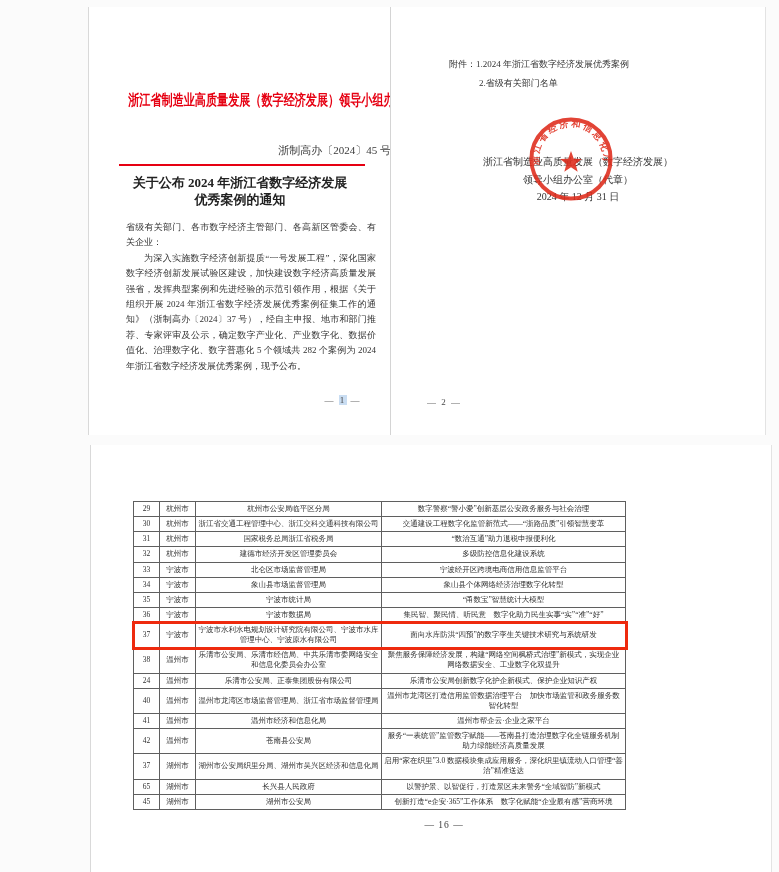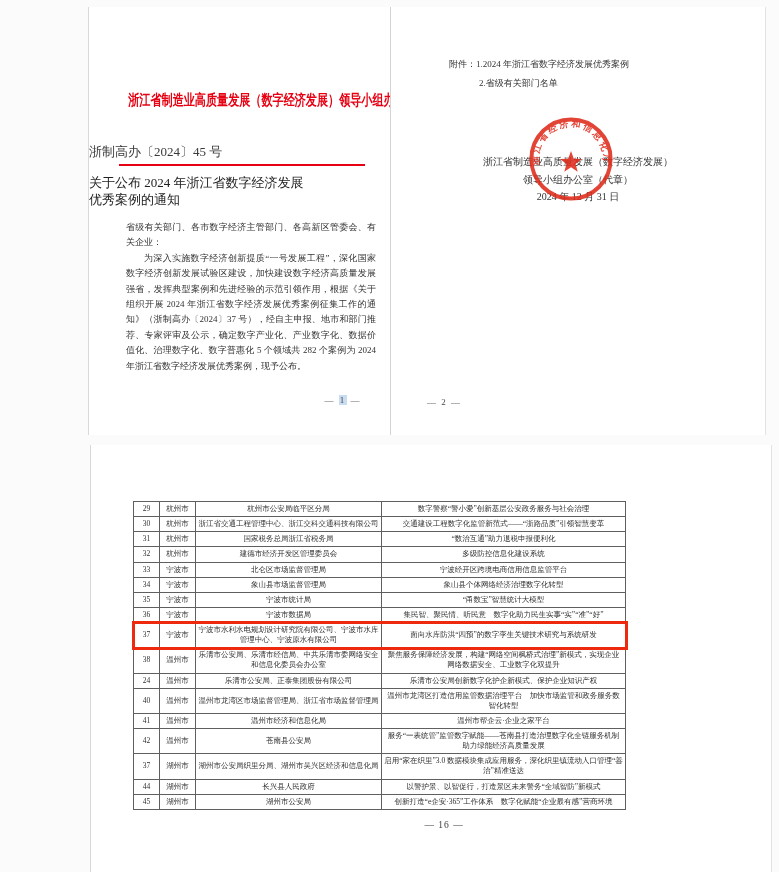--- a/index.html
+++ b/index.html
@@ -12,24 +12,24 @@
   }
   .sheet{position:absolute;background:#ffffff;}
   #sheet-p1{left:88px;top:7px;width:302px;height:428px;border-left:1px solid #d9d9d9;}
   #sheet-p2{left:390px;top:7px;width:374px;height:428px;border-left:1px solid #d4d4d4;border-right:1px solid #e3e3e3;}
   #sheet-p16{left:90px;top:445px;width:680px;height:427px;border-left:1px solid #d9d9d9;border-right:1px solid #e3e3e3;}
 
   
   .red-header{position:absolute;left:0;right:0;top:84px;text-align:center;
     color:var(--red);font-weight:bold;font-size:15px;white-space:nowrap;
     transform:scaleX(0.74);transform-origin:50% 50%;}
-  .doc-number{position:absolute;left:0;right:0;top:136px;text-align:left;font-size:13px;color:#3a3a3a;}
+  .doc-number{position:absolute;left:0;right:0;top:136px;text-align:right;font-size:11px;color:#3a3a3a;}
   .red-rule{position:absolute;left:30px;right:26px;top:157px;height:2px;background:var(--red);}
-  .notice-title{position:absolute;left:0;right:0;top:167px;text-align:left;
-    font-weight:normal;font-size:13px;line-height:17px;color:#222;}
+  .notice-title{position:absolute;left:0;right:0;top:167px;text-align:center;
+    font-weight:bold;font-size:13px;line-height:17px;color:#222;}
   .body-block{position:absolute;left:37px;width:250px;top:213px;font-size:9px;line-height:15.4px;color:#333;}
   .jline{text-align:justify;text-align-last:justify;}
   .jline.end{text-align-last:left;}
   .jline.indent{text-indent:2em;}
   .page-no{position:absolute;font-size:9px;color:#4a4a4a;letter-spacing:1.5px;}
   #pn1{right:30px;top:388px;}
   #pn2{left:36px;top:390px;}
   .pn-hl{background:#c9ddf2;color:#444;padding:0 1px;}
 
   
@@ -202,21 +202,21 @@
           <td>苍南县公安局</td>
           <td>服务“一表统管”监管数字赋能——苍南县打造治理数字化全链服务机制助力绿能经济高质量发展</td>
         </tr>
         <tr>
           <td>37</td>
           <td>湖州市</td>
           <td>湖州市公安局织里分局、湖州市吴兴区经济和信息化局</td>
           <td>启用“家在织里”3.0 数据模块集成应用服务，深化织里镇流动人口管理“善治”精准送达</td>
         </tr>
         <tr>
-          <td>44</td>
+          <td>65</td>
           <td>湖州市</td>
           <td>长兴县人民政府</td>
           <td>以警护景、以智促行，打造景区未来警务“全域智防”新模式</td>
         </tr>
         <tr>
           <td>45</td>
           <td>湖州市</td>
           <td>湖州市公安局</td>
           <td>创新打造“e企安·365”工作体系　数字化赋能“企业最有感”营商环境</td>
         </tr>

